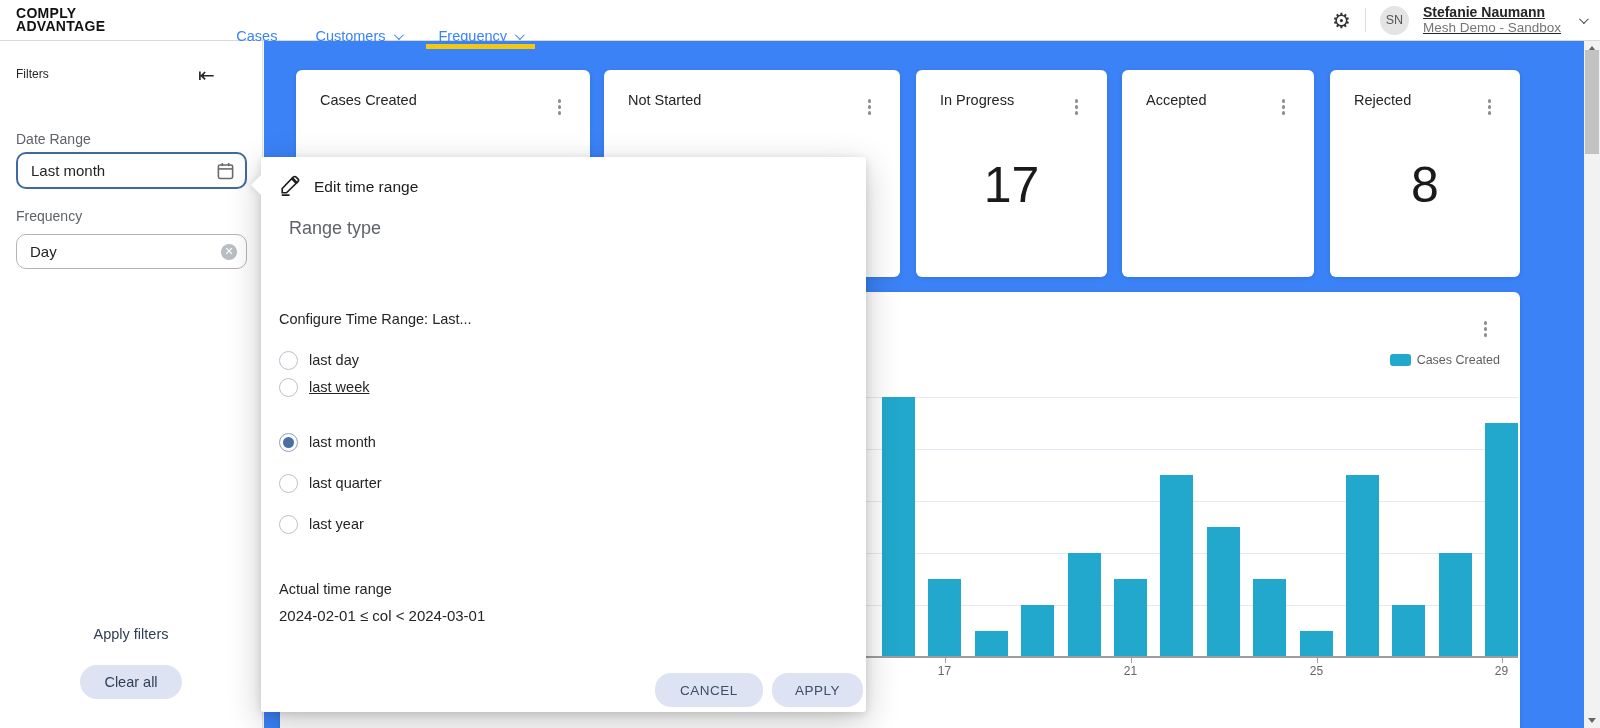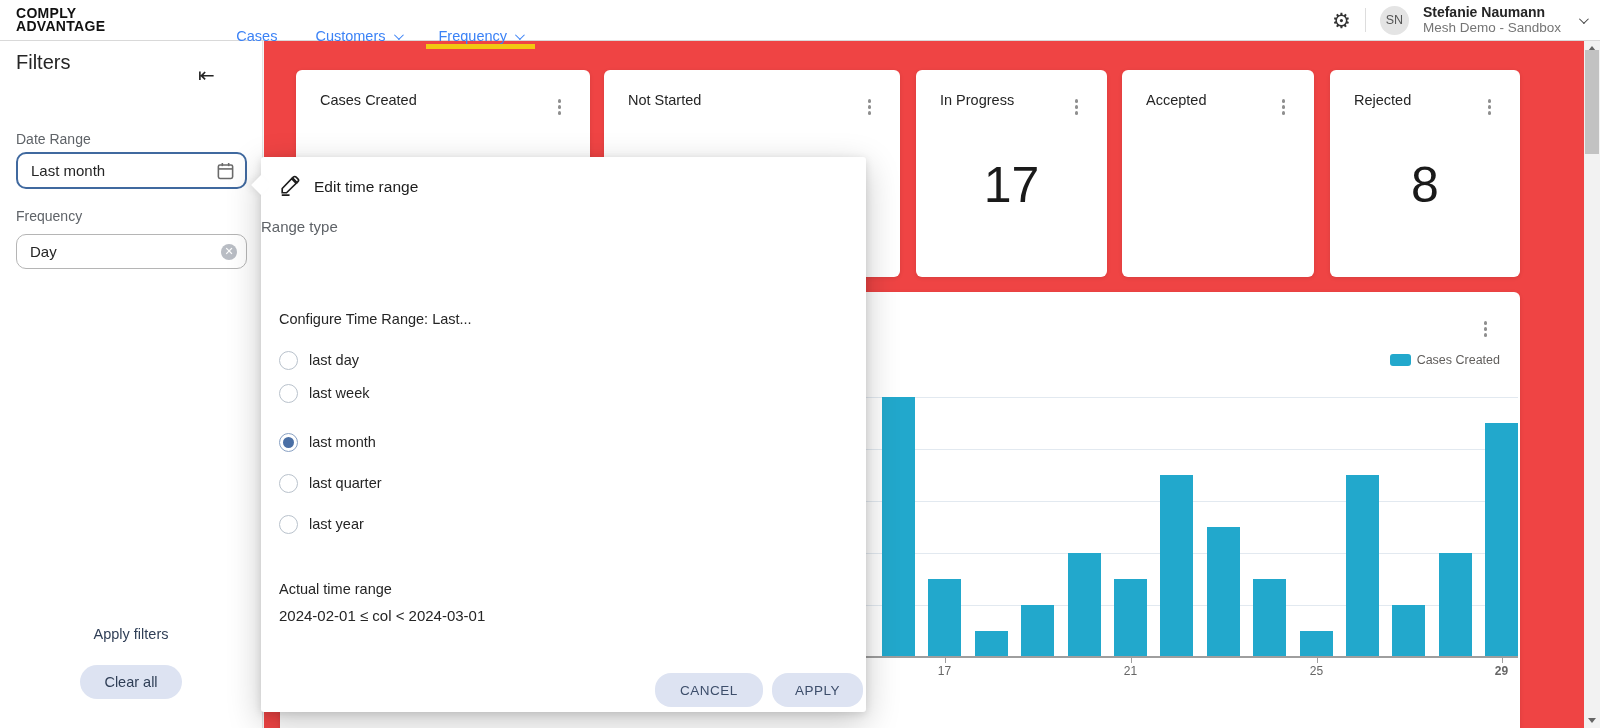--- a/index.html
+++ b/index.html
@@ -22,47 +22,47 @@
             color:#3b82f6;position:relative;cursor:pointer;margin-top:24px;}
   .nav-item.active::after{content:"";position:absolute;left:6px;right:6px;bottom:-1px;
             height:5px;background:var(--yellow);}
   .chev{display:inline-block;width:7px;height:7px;border-right:1.6px solid currentColor;
         border-bottom:1.6px solid currentColor;transform:rotate(45deg) translateY(-2px);}
   .header-right{position:absolute;right:14px;top:0;height:40px;display:flex;align-items:center;gap:14px;}
   .gear{font-size:21px;color:#333;cursor:pointer;line-height:1;}
   .hdr-divider{width:1px;height:24px;background:#ddd;}
   .avatar{width:29px;height:29px;border-radius:50%;background:#e4e4e4;color:#555;
           font-size:12.5px;display:flex;align-items:center;justify-content:center;}
-  .user-block{display:flex;flex-direction:column;justify-content:center;}
+  .user-block{display:flex;flex-direction:column;justify-content:center;text-decoration:underline;}
   .user-name{font-size:14px;font-weight:700;color:#252525;line-height:16px;}
   .user-org{font-size:13.5px;color:#757575;line-height:16px;}
   .user-chev{margin-left:4px;color:#444;}
 
   
   aside{position:absolute;left:0;top:41px;width:263px;bottom:0;background:#fff;
         border-right:1px solid #e3e3e3;z-index:10;}
-  .filters-title{position:absolute;left:16px;top:10px;font-size:20px;color:#252525;}
+  .filters-title{position:absolute;left:16px;top:26px;font-size:12px;color:#252525;}
   .collapse-icon{position:absolute;left:198px;top:22px;font-size:20px;color:#252525;cursor:pointer;}
   .fld-label{position:absolute;left:16px;font-size:14px;color:var(--muted);}
   .side-input{position:absolute;left:16px;width:231px;display:flex;align-items:center;background:#fff;}
   .side-input input{border:none;outline:none;flex:1;min-width:0;font-size:15px;color:#252525;
         padding:0 0 0 13px;background:transparent;font-family:inherit;}
   #date-input{top:111px;height:37px;border:2px solid #40699f;border-radius:10px;}
   #freq-input{top:193px;height:35px;border:1px solid #b5b5b5;border-radius:10px;}
   .cal-icon{margin-right:10px;display:flex;}
   .clear-icon{margin-right:9px;width:16px;height:16px;border-radius:50%;background:#b9bdc4;
         color:#fff;font-size:11px;display:flex;align-items:center;justify-content:center;cursor:pointer;}
   .apply-filters{position:absolute;top:585px;width:100%;text-align:center;font-size:14.5px;
         color:#2f3e56;font-weight:500;cursor:pointer;}
   .clear-all{position:absolute;top:624px;left:50%;transform:translateX(-50%);width:102px;height:34px;
         border-radius:17px;background:var(--pill);color:#2f3e56;font-size:14.5px;
         display:flex;align-items:center;justify-content:center;cursor:pointer;}
 
   
-  main{position:absolute;left:264px;top:41px;width:1320px;height:687px;background:#ef4444;}
+  main{position:absolute;left:264px;top:41px;width:1320px;height:687px;background:#3b82f6;}
   .kpi-card{position:absolute;top:29px;height:207px;background:#fff;border-radius:6px;
         box-shadow:var(--card-shadow);}
   .kpi-title{position:absolute;left:24px;top:22px;font-size:14.5px;color:#252525;}
   .kpi-value{position:absolute;left:0;right:0;top:86px;text-align:center;font-size:50px;color:#1a1a1a;}
   .kebab{position:absolute;display:flex;flex-direction:column;gap:2.5px;align-items:center;cursor:pointer;padding:3px;}
   .kebab i{width:3.5px;height:3.5px;border-radius:50%;background:#8f8f8f;}
 
   .chart-card{position:absolute;left:16px;top:251px;width:1240px;height:470px;background:#fff;
         border-radius:6px;box-shadow:var(--card-shadow);}
   .legend{position:absolute;top:61px;right:20px;display:flex;align-items:center;gap:6px;}
@@ -82,21 +82,21 @@
   .sb-up{top:5px;border-bottom:5px solid #666;}
   .sb-down{bottom:5px;border-top:5px solid #666;}
 
   
   .popover{position:absolute;left:261px;top:157px;width:605px;height:555px;background:#fff;z-index:100;
         border-radius:3px;box-shadow:0 10px 34px rgba(0,0,0,.22),0 2px 8px rgba(0,0,0,.12);}
   .popover-caret{position:absolute;left:-7px;top:21px;width:14px;height:14px;background:#fff;
         transform:rotate(45deg);box-shadow:-3px 3px 6px rgba(0,0,0,.06);}
   .pop-header{position:absolute;left:18px;top:17px;display:flex;align-items:center;gap:13px;}
   .pop-title{font-size:15.5px;color:#1c1c1c;}
-  .pop-label{position:absolute;left:0;font-size:15px;color:var(--muted);}
+  .pop-label{position:absolute;left:28px;font-size:18px;color:var(--muted);}
   .pop-select{position:absolute;left:17px;top:85px;width:279px;height:37px;border:1px solid #888d96;
         border-radius:9px;display:flex;align-items:center;cursor:pointer;background:#fff;}
   .select-value{flex:1;padding-left:14px;font-size:15px;color:#252525;}
   .select-chev{margin-right:14px;width:9px;height:9px;border-right:2px solid #333;
         border-bottom:2px solid #333;transform:rotate(45deg) translateY(-2px);}
   .configure-label{position:absolute;left:18px;top:154px;font-size:14.5px;color:#252525;}
   .radio-row{position:absolute;left:18px;display:flex;align-items:center;gap:11px;height:20px;cursor:pointer;}
   .radio{width:19px;height:19px;border-radius:50%;border:1.5px solid #b9c2cc;
         display:flex;align-items:center;justify-content:center;background:#fff;flex:none;}
   .radio.sel{border-color:#8aa2c4;}
@@ -249,21 +249,21 @@
         <div class="bar" style="left: 927px; width: 33px; top: 235px; height: 130px; background: rgb(34, 168, 204);"></div>
         <div class="bar" style="left: 973px; width: 33px; top: 287px; height: 78px; background: rgb(34, 168, 204);"></div>
         <div class="bar" style="left: 1020px; width: 33px; top: 339px; height: 26px; background: rgb(34, 168, 204);"></div>
         <div class="tick-mark" style="left: 1036.5px;"></div>
         <div class="tick-label" style="left: 1016.5px;">25</div>
         <div class="bar" style="left: 1066px; width: 33px; top: 183px; height: 182px; background: rgb(34, 168, 204);"></div>
         <div class="bar" style="left: 1112px; width: 33px; top: 313px; height: 52px; background: rgb(34, 168, 204);"></div>
         <div class="bar" style="left: 1159px; width: 33px; top: 261px; height: 104px; background: rgb(34, 168, 204);"></div>
         <div class="bar" style="left: 1205px; width: 33px; top: 131px; height: 234px; background: rgb(34, 168, 204);"></div>
         <div class="tick-mark" style="left: 1221.5px;"></div>
-        <div class="tick-label" style="left: 1201.5px; font-weight: bold;">29</div>
+        <div class="tick-label" style="left: 1201.5px;">29</div>
         <div class="axis-line"></div>
       </div>
   </section>
 </main>
 
 <div class="scrollbar">
   <span class="sb-arrow sb-up"></span>
   <span class="sb-thumb"></span>
   <span class="sb-arrow sb-down"></span>
 </div>
@@ -282,21 +282,21 @@
   </div>
 
   <div class="pop-label" style="top:61px">Range type</div>
 
   <div class="configure-label">Configure Time Range: Last...</div>
   <div id="radio-list">
       <div class="radio-row" style="top: 193px;">
         <span class="radio"></span>
         <span class="radio-label">last day</span>
       </div>
-      <div class="radio-row" style="top: 226px;">
+      <div class="radio-row" style="top: 220px; text-decoration: underline;">
         <span class="radio"></span>
         <span class="radio-label">last week</span>
       </div>
       <div class="radio-row" style="top: 275px;">
         <span class="radio sel">
           <i></i>
         </span>
         <span class="radio-label">last month</span>
       </div>
       <div class="radio-row" style="top: 316px;">

